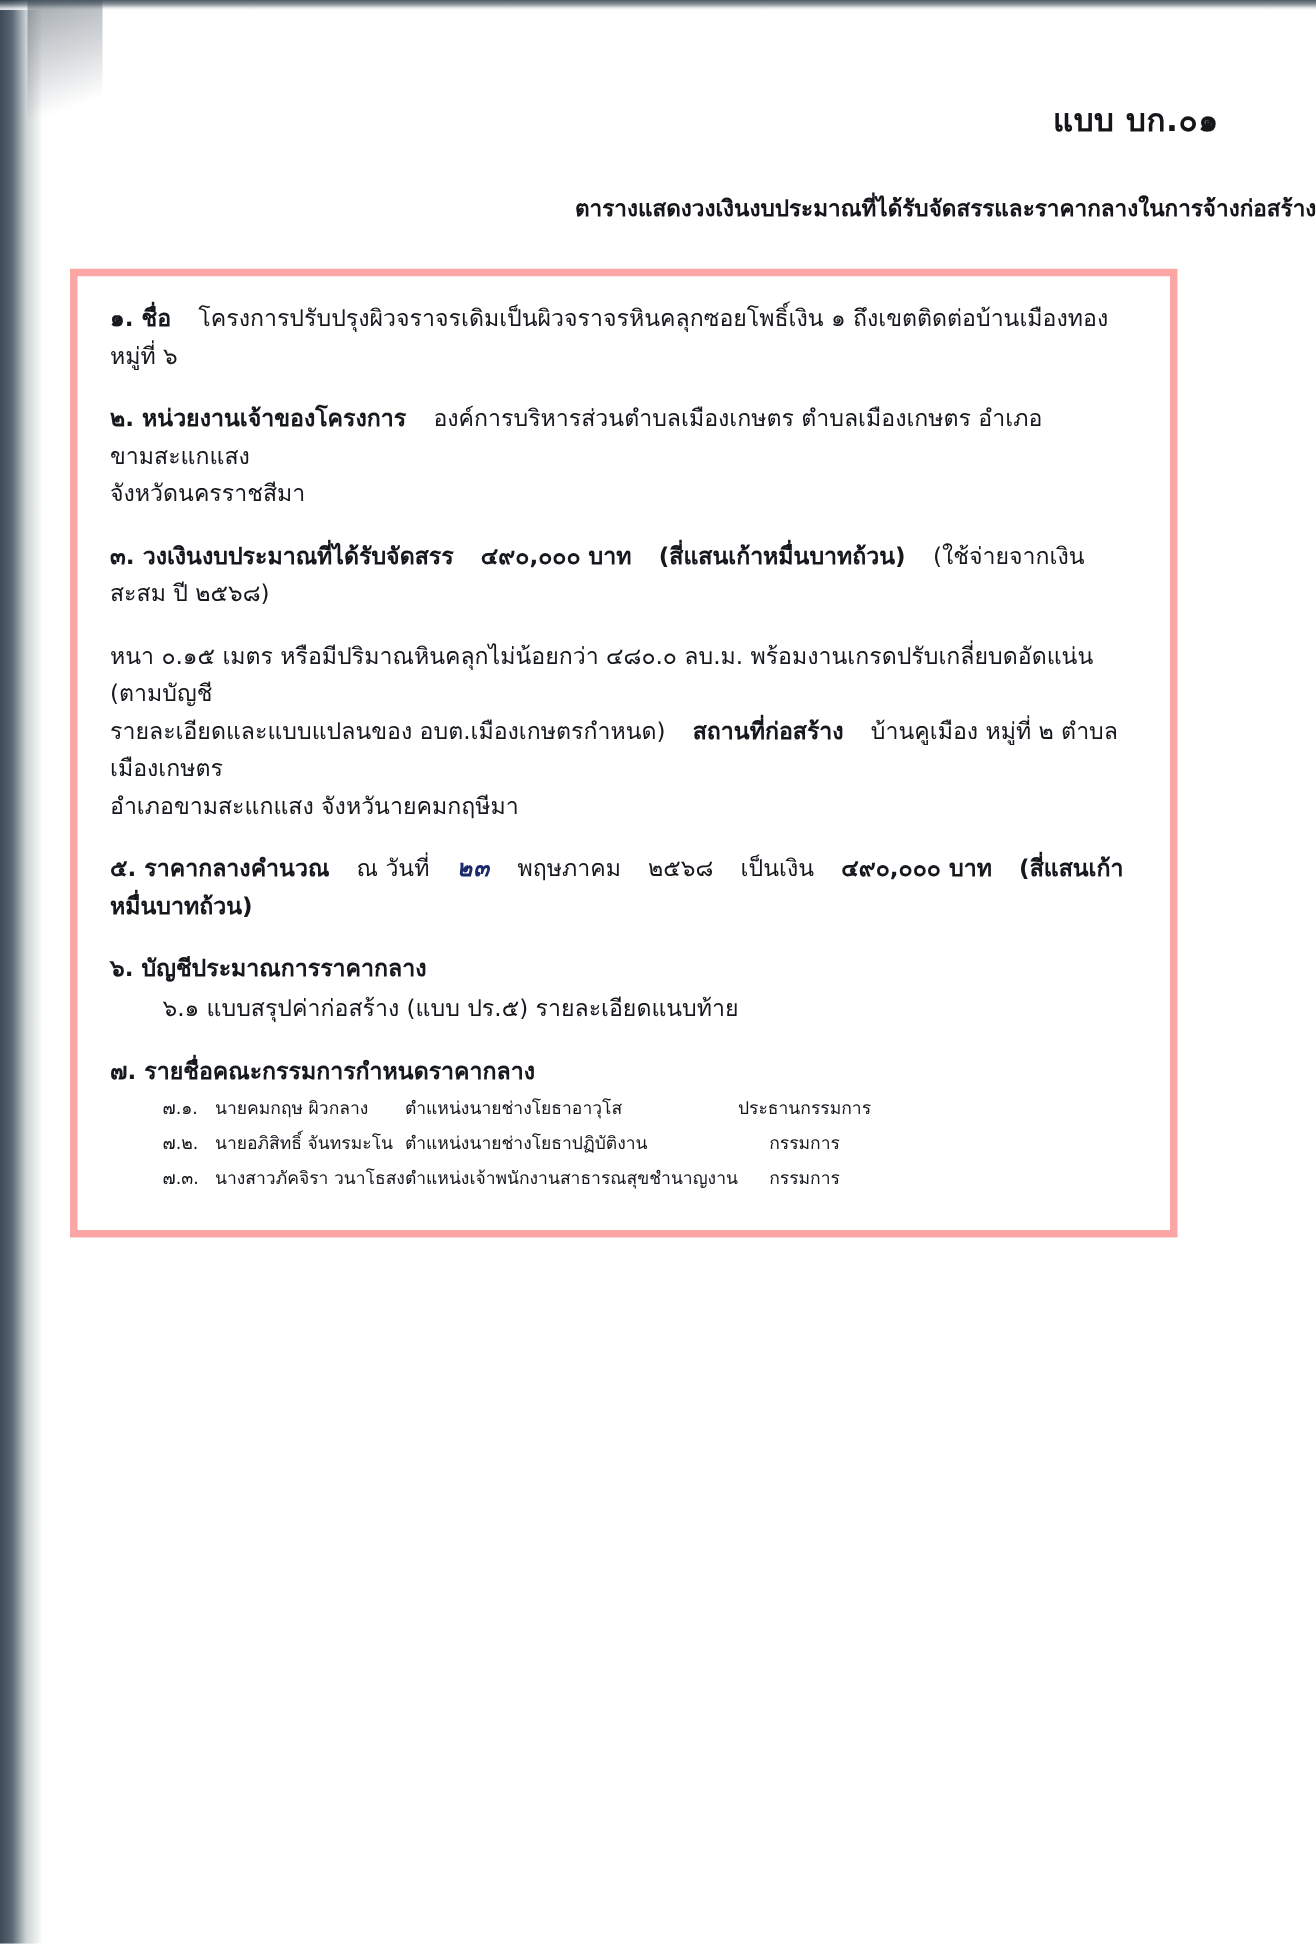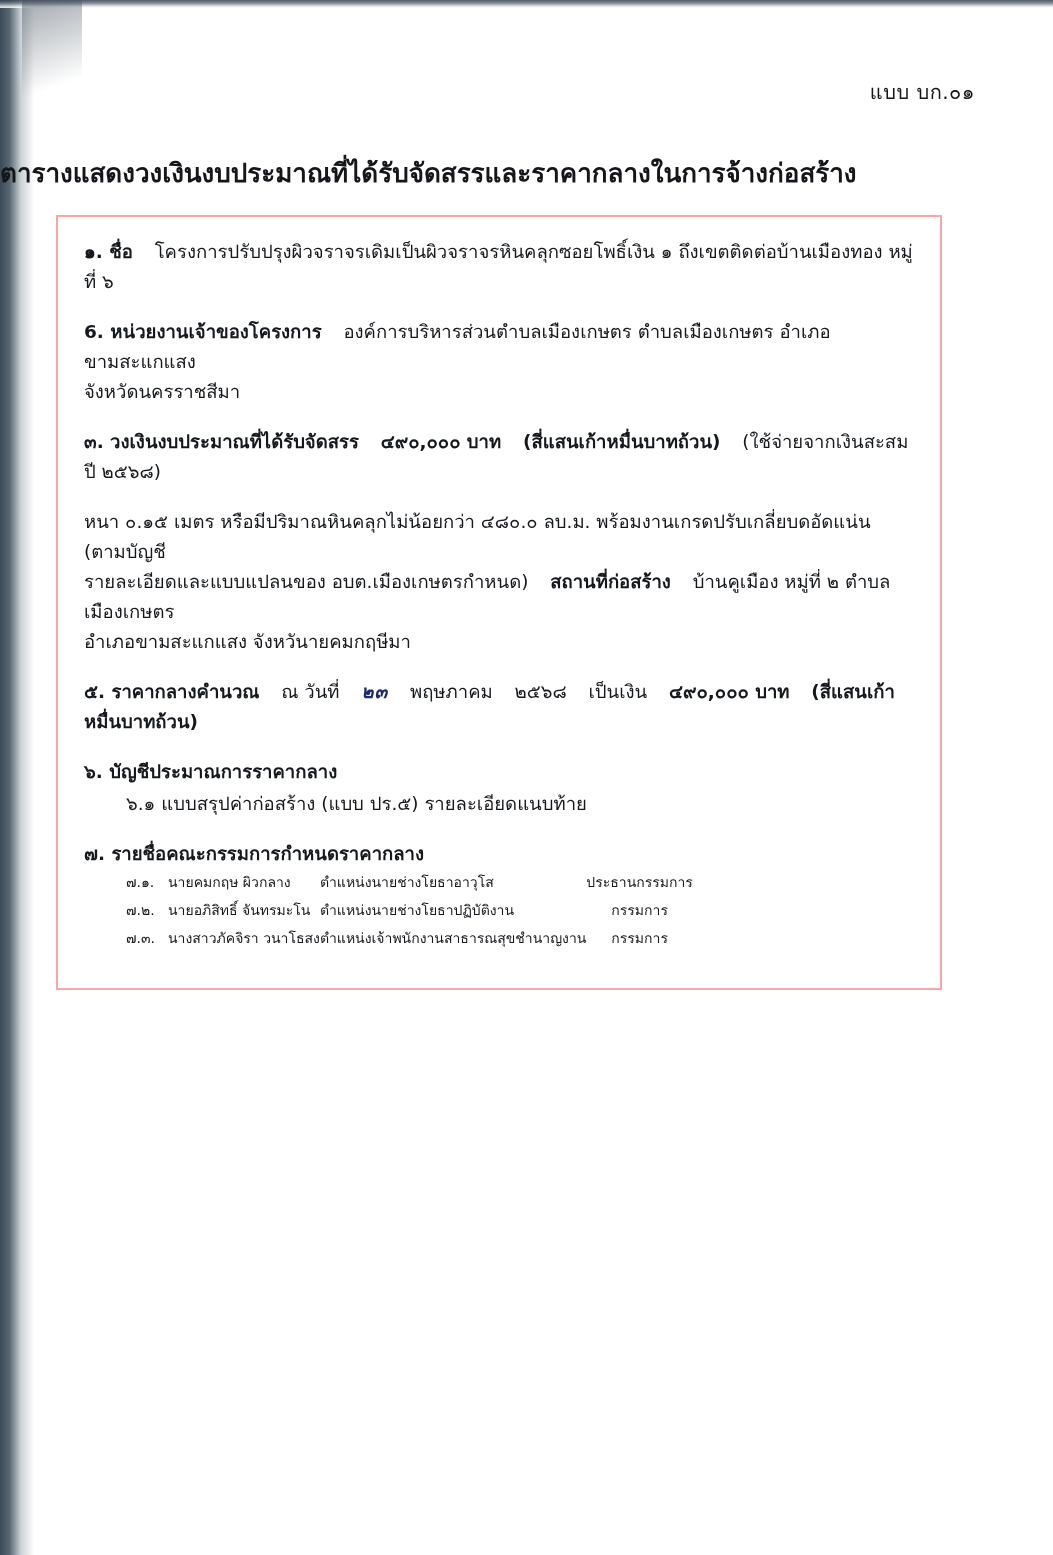--- a/index.html
+++ b/index.html
@@ -38,41 +38,41 @@
   }
   .page {
     position: absolute;
     left: 0; top: 0;
     width: 1053px; height: 1555px;
   }
   .form-code {
     position: absolute;
     right: 78px;
     top: 76px;
-    font-size: 20px;
-    font-weight: normal;
+    font-size: 25px;
+    font-weight: bold;
     color: #14161a;
     letter-spacing: .5px;
   }
   .doc-title {
     position: absolute;
     left: 0; right: 0;
     top: 152px;
-    text-align: left;
-    font-size: 26px;
+    text-align: right;
+    font-size: 18px;
     font-weight: bold;
     color: #14161a;
   }
   .box {
     position: absolute;
     left: 56px;
     top: 215px;
     width: 886px;
     min-height: 775px;
-    border: 2px solid #fca5a5;
+    border: 6px solid #fca5a5;
     box-sizing: border-box;
     padding: 20px 26px 22px 26px;
   }
   .row {
     font-size: 18.5px;
     line-height: 1.62;
     color: #15181c;
   }
   .blk {
     margin-bottom: 20px;
@@ -125,21 +125,21 @@
     <div class="blk">
       <div class="row">
         <span class="b">๑. ชื่อ</span>
         <span class="gap-sm"></span>
         <span>โครงการปรับปรุงผิวจราจรเดิมเป็นผิวจราจรหินคลุกซอยโพธิ์เงิน ๑ ถึงเขตติดต่อบ้านเมืองทอง  หมู่ที่ ๖</span>
       </div>
     </div>
 
     <div class="blk">
       <div class="row">
-        <span class="b">6. หน่วยงานเจ้าของโครงการ</span>
+        <span class="b">๒. หน่วยงานเจ้าของโครงการ</span>
         <span class="gap-sm"></span>
         <span>องค์การบริหารส่วนตำบลเมืองเกษตร  ตำบลเมืองเกษตร  อำเภอขามสะแกแสง</span>
       </div>
       <div class="row">จังหวัดนครราชสีมา</div>
     </div>
 
     <div class="blk">
       <div class="row">
         <span class="b">๓. วงเงินงบประมาณที่ได้รับจัดสรร</span>
         <span class="gap-sm"></span>

